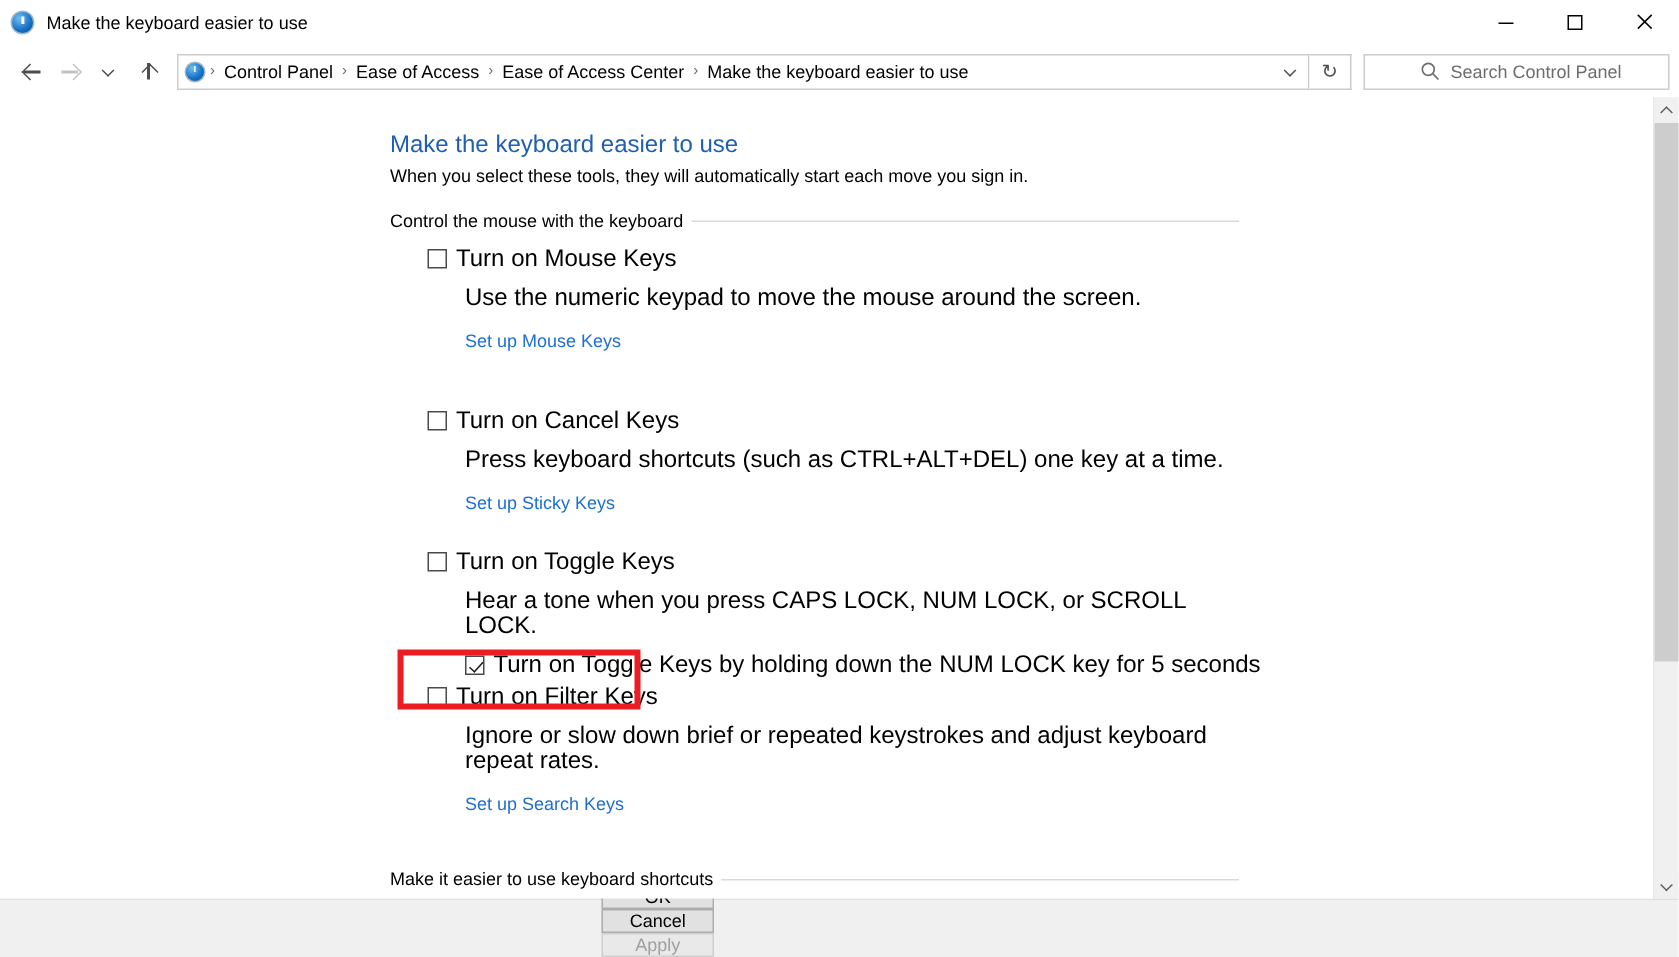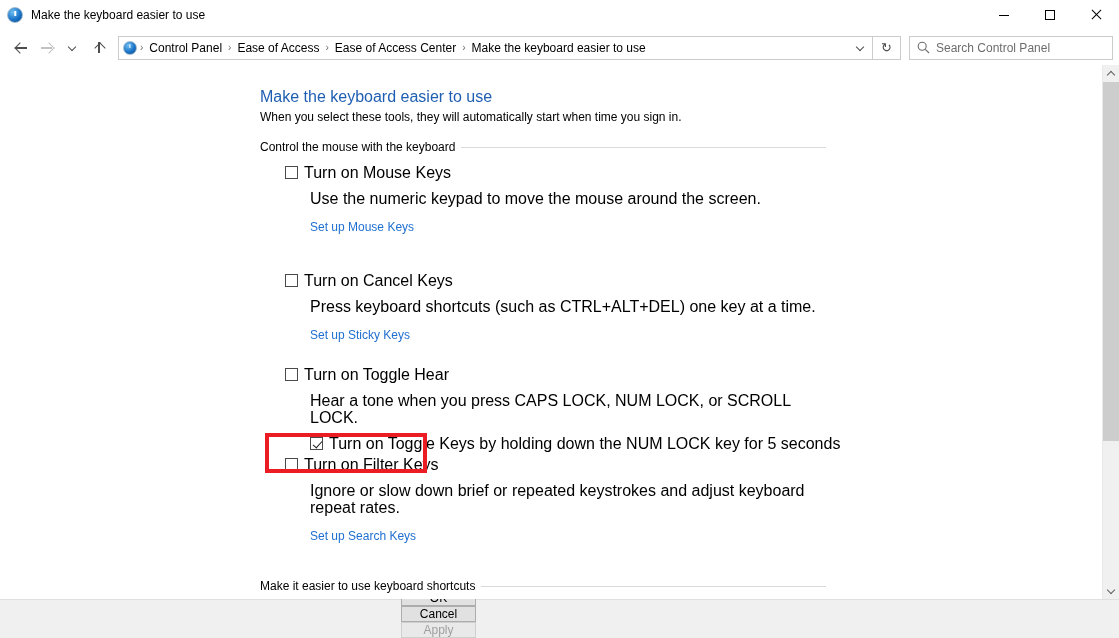--- a/index.html
+++ b/index.html
@@ -255,20 +255,21 @@
   .searchbox {
     width: 204px;
     height: 24px;
     border: 1px solid #cccccc;
     background: #ffffff;
     display: flex;
     align-items: center;
     box-sizing: border-box;
     margin-left: 8px;
     flex: none;
+    justify-content: center;
   }
   .search-icon {
     width: 26px;
     display: flex;
     align-items: center;
     justify-content: center;
     flex: none;
   }
   .search-ph {
     font-size: 12px;
@@ -526,21 +527,21 @@
     </span>
     <span class="search-ph">Search Control Panel</span>
   </div>
 </div>
 
 <div class="content-wrap">
   <div class="content">
     <div class="page">
 
       <div class="page-title">Make the keyboard easier to use</div>
-      <div class="page-sub">When you select these tools, they will automatically start when time you sign in.</div>
+      <div class="page-sub">When you select these tools, they will automatically start each move you sign in.</div>
 
       <div class="group">
         <div class="group-head">
           <span>Control the mouse with the keyboard</span>
           <span class="line"></span>
         </div>
         <div class="cb-row">
           <span class="cbox"></span>
           <span class="cb-label">Turn on Mouse Keys</span>
         </div>
@@ -555,21 +556,21 @@
           <span class="cbox"></span>
           <span class="cb-label">Turn on Cancel Keys</span>
         </div>
         <div class="desc">Press keyboard shortcuts (such as CTRL+ALT+DEL) one key at a time.</div>
         <div><a class="link">Set up Sticky Keys</a></div>
 
         <div class="spacer-22"></div>
 
         <div class="cb-row">
           <span class="cbox"></span>
-          <span class="cb-label">Turn on Toggle Hear</span>
+          <span class="cb-label">Turn on Toggle Keys</span>
         </div>
         <div class="desc">Hear a tone when you press CAPS LOCK, NUM LOCK, or SCROLL LOCK.</div>
         <div class="cb-row nested" style="margin-top:7px;">
           <span class="cbox checked"></span>
           <span class="cb-label">Turn on Toggle Keys by holding down the NUM LOCK key for 5 seconds</span>
         </div>
 
         <div class="cb-row" style="text-align:center;">
           <span class="cbox"></span>
           <span class="cb-label">Turn on Filter Keys</span>

